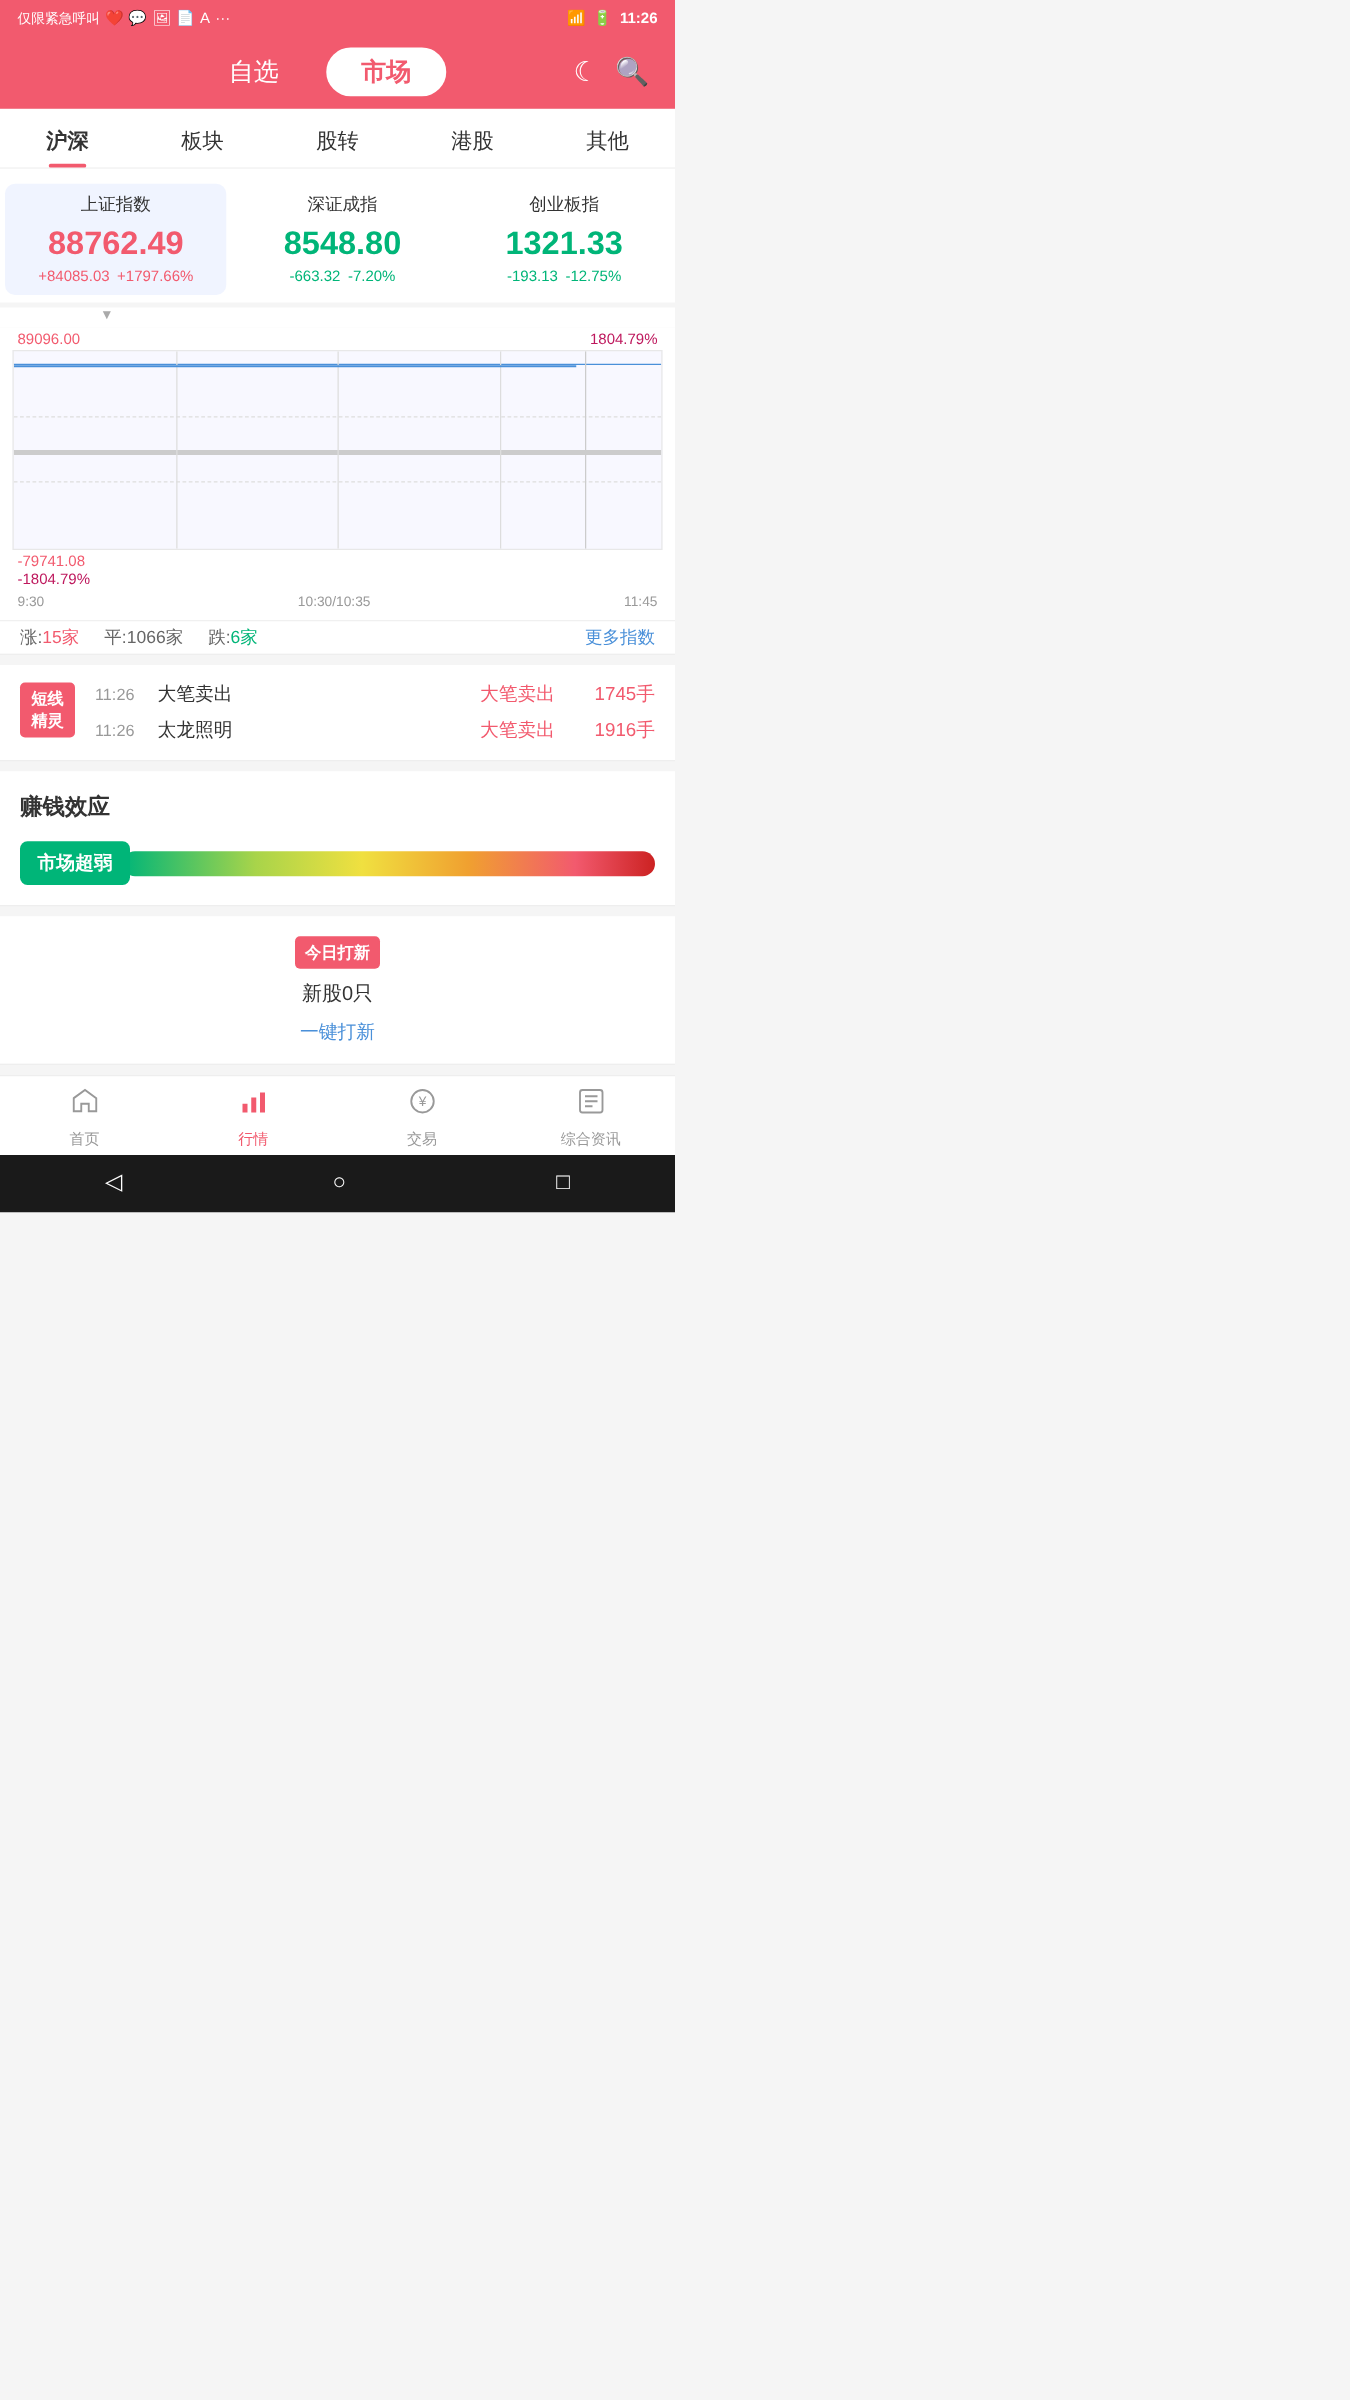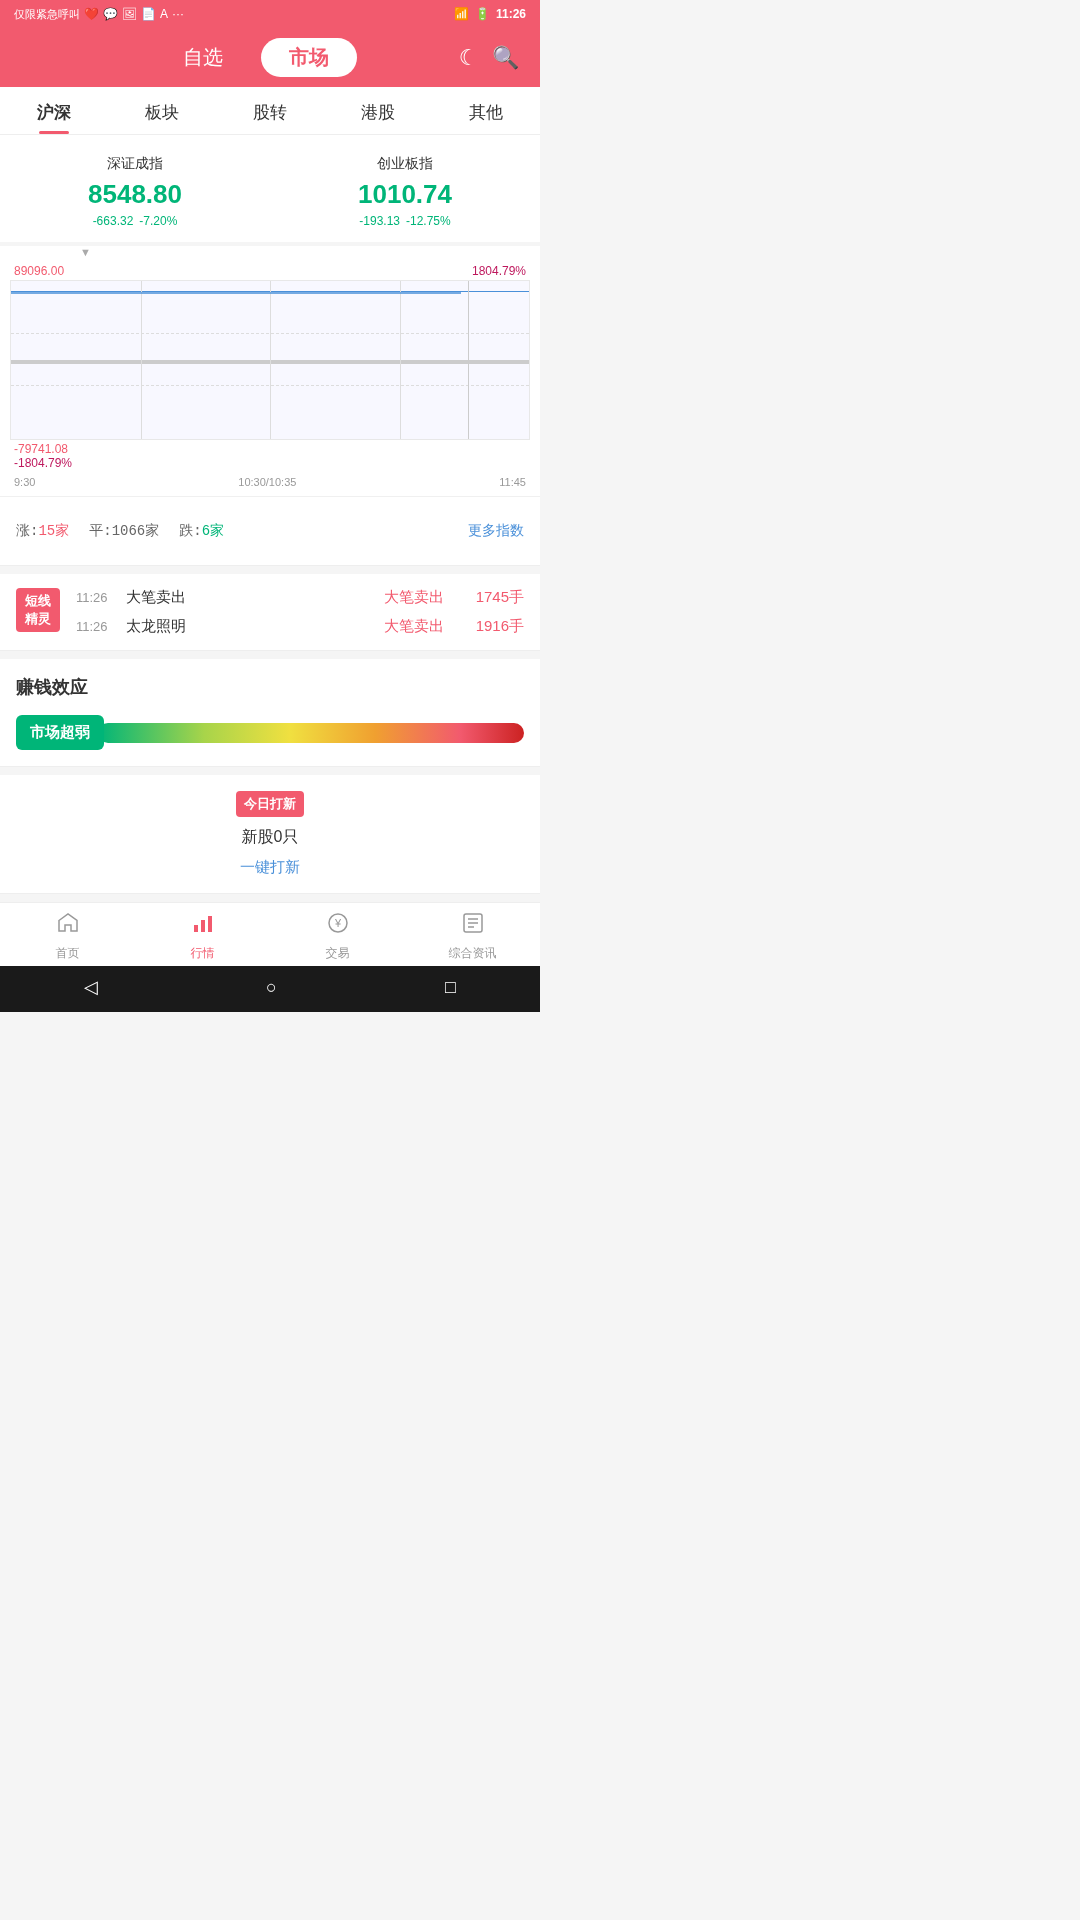--- a/index.html
+++ b/index.html
@@ -191,24 +191,23 @@
       font-size: 11px;
       color: #999;
       padding: 4px 4px 0;
     }
 
     
     .market-stats {
       background: white;
       display: flex;
       align-items: center;
-      padding: 25px 16px;
+      padding: 4px 16px;
       border-top: 1px solid #f0f0f0;
       gap: 20px;
-      font-family: Liberation Mono, monospace;
     }
     .stat-item {
       font-size: 14px;
       color: #666;
     }
     .stat-red { color: #f25a6e; }
     .stat-green { color: #00b578; }
     .more-index {
       margin-left: auto;
       color: #4a90d9;
@@ -422,31 +421,39 @@
   </div>
   <div class="tab-item">
     <span>港股</span>
   </div>
   <div class="tab-item">
     <span>其他</span>
   </div>
 </div>
 
 <div class="index-cards">
+  <div class="index-card selected">
+    <div class="index-name">上证指数</div>
+    <div class="index-value red">88762.49</div>
+    <div class="index-change">
+      <span class="change-red">+84085.03</span>
+      <span class="change-red">+1797.66%</span>
+    </div>
+  </div>
   <div class="index-card">
     <div class="index-name">深证成指</div>
     <div class="index-value green">8548.80</div>
     <div class="index-change">
       <span class="change-green">-663.32</span>
       <span class="change-green">-7.20%</span>
     </div>
   </div>
   <div class="index-card">
     <div class="index-name">创业板指</div>
-    <div class="index-value green">1010.74</div>
+    <div class="index-value green">1321.33</div>
     <div class="index-change">
       <span class="change-green">-193.13</span>
       <span class="change-green">-12.75%</span>
     </div>
   </div>
 </div>
 <div class="selected-arrow" style="background:white; padding-bottom:4px; text-align:left; padding-left:80px; color:#aaa; font-size:11px;">▼</div>
 
 <div class="chart-container">
   <div class="chart-labels-top">

